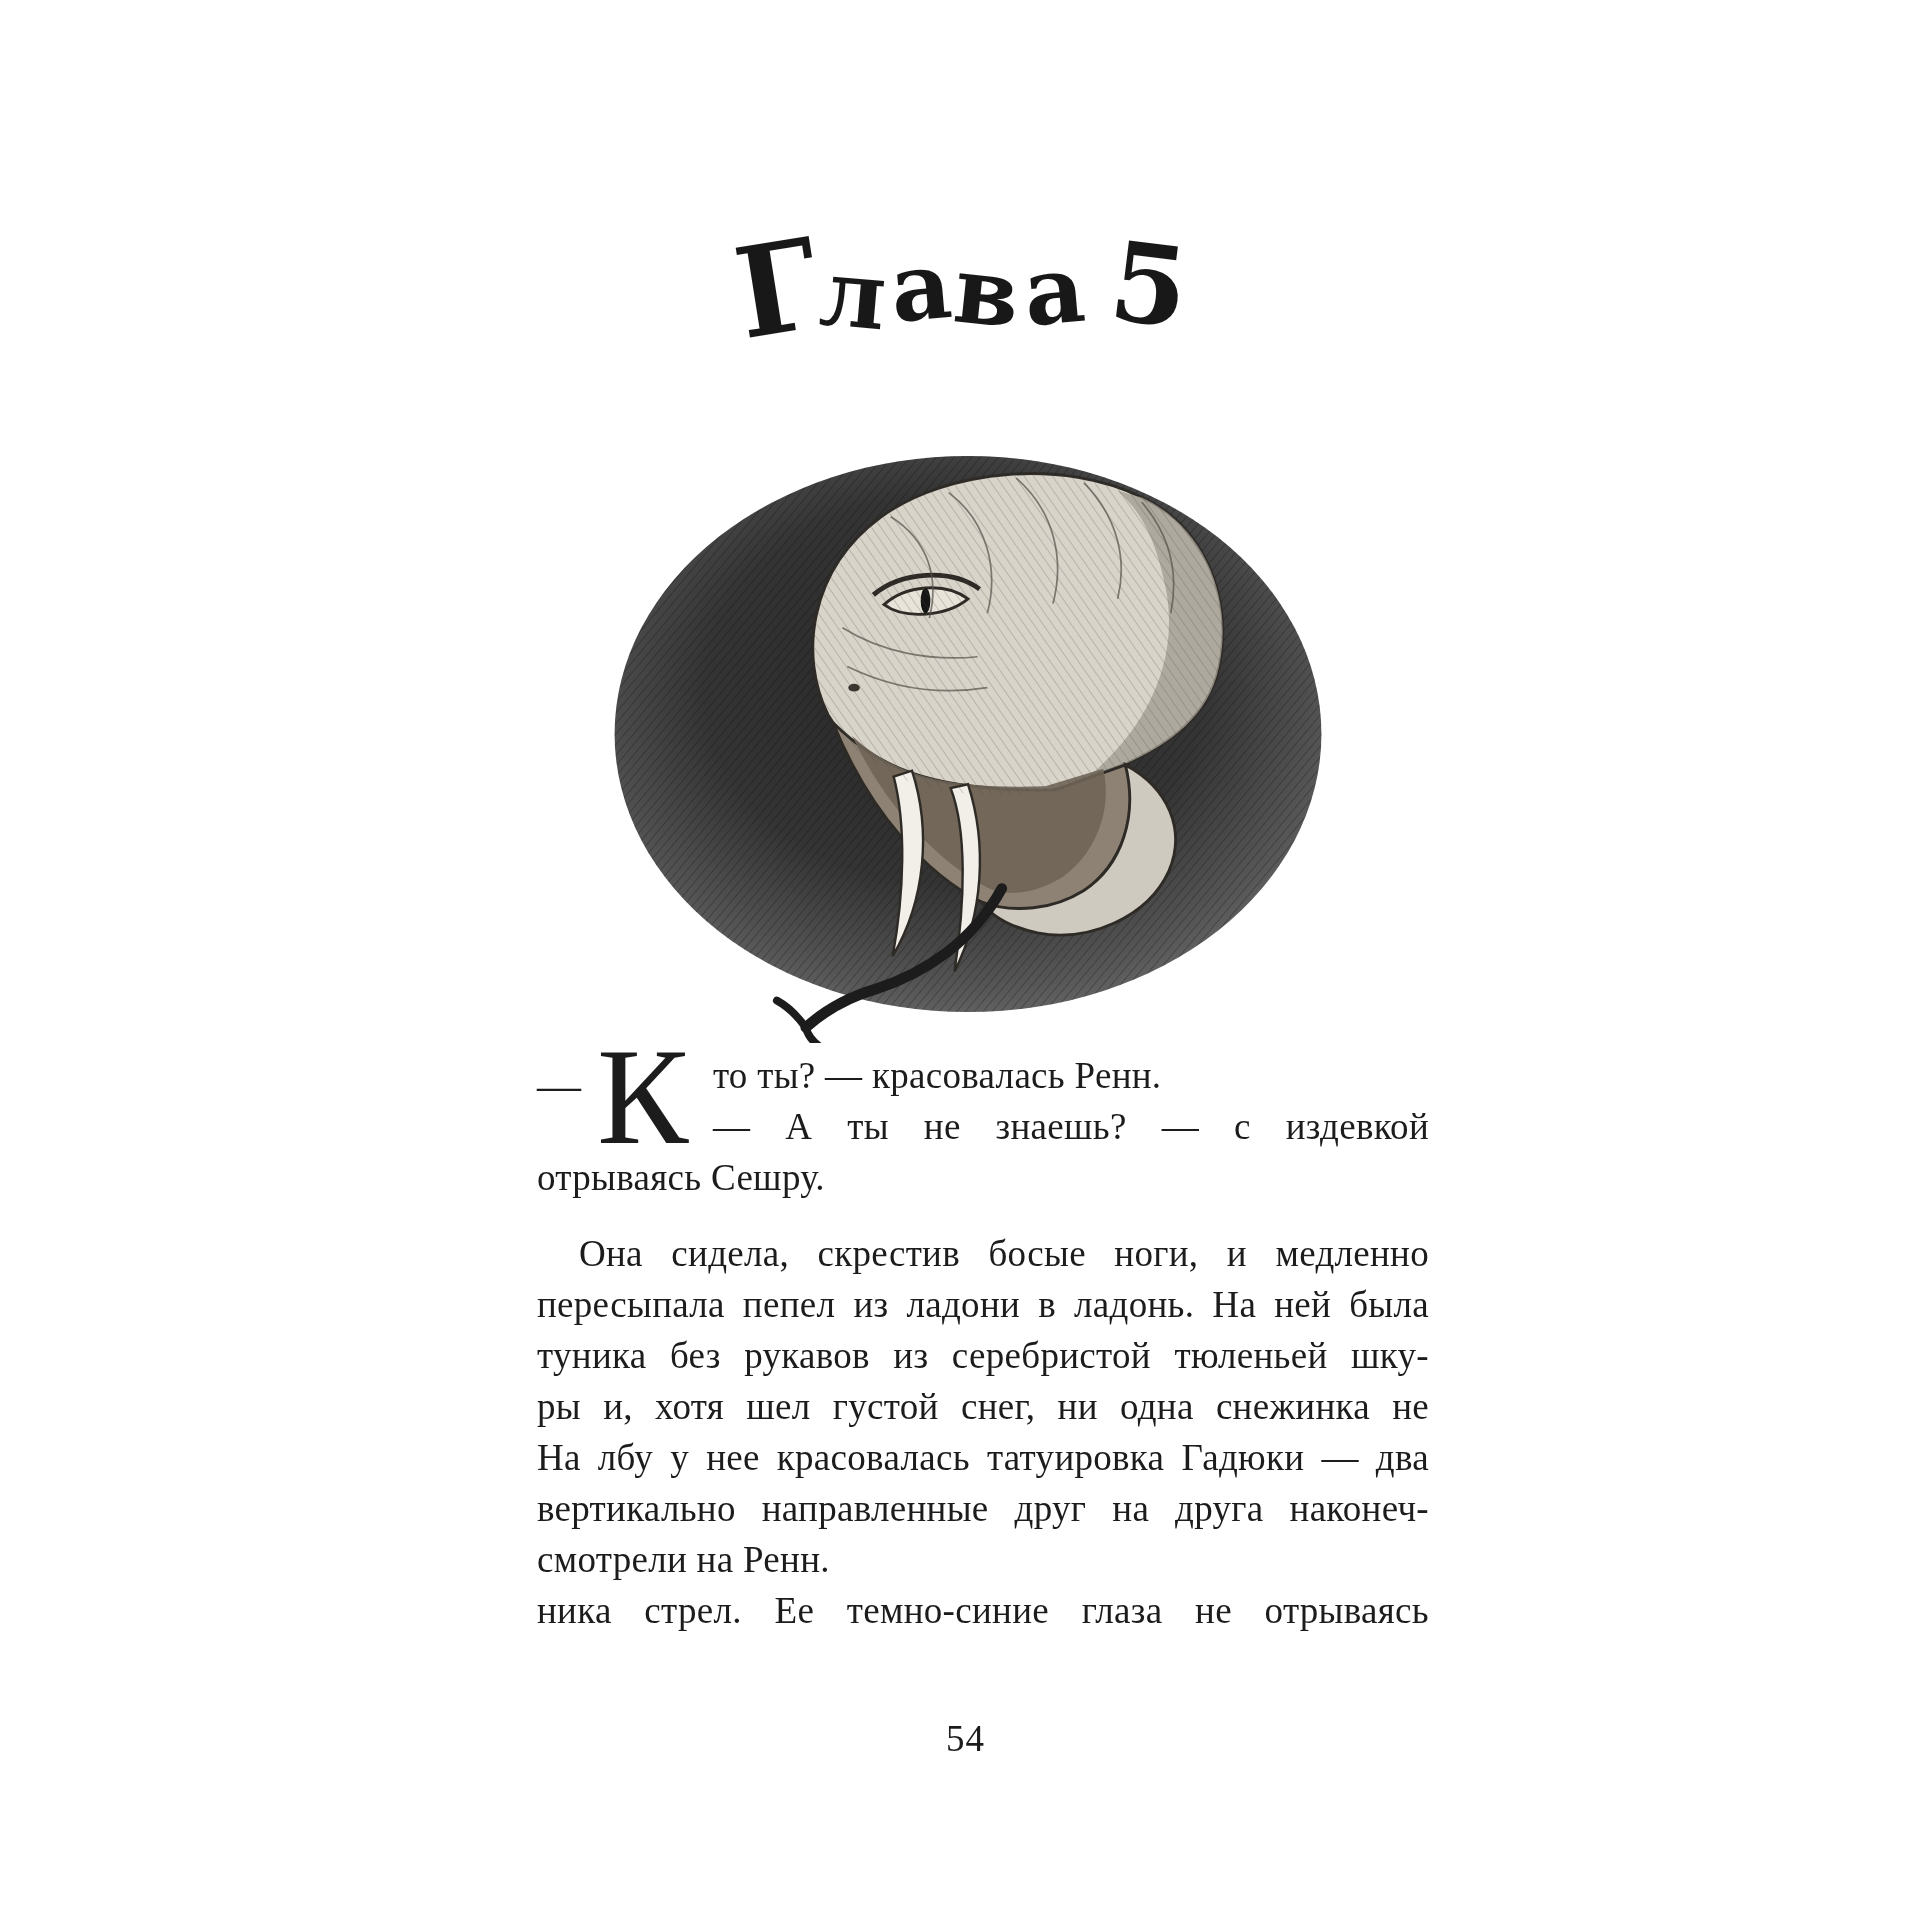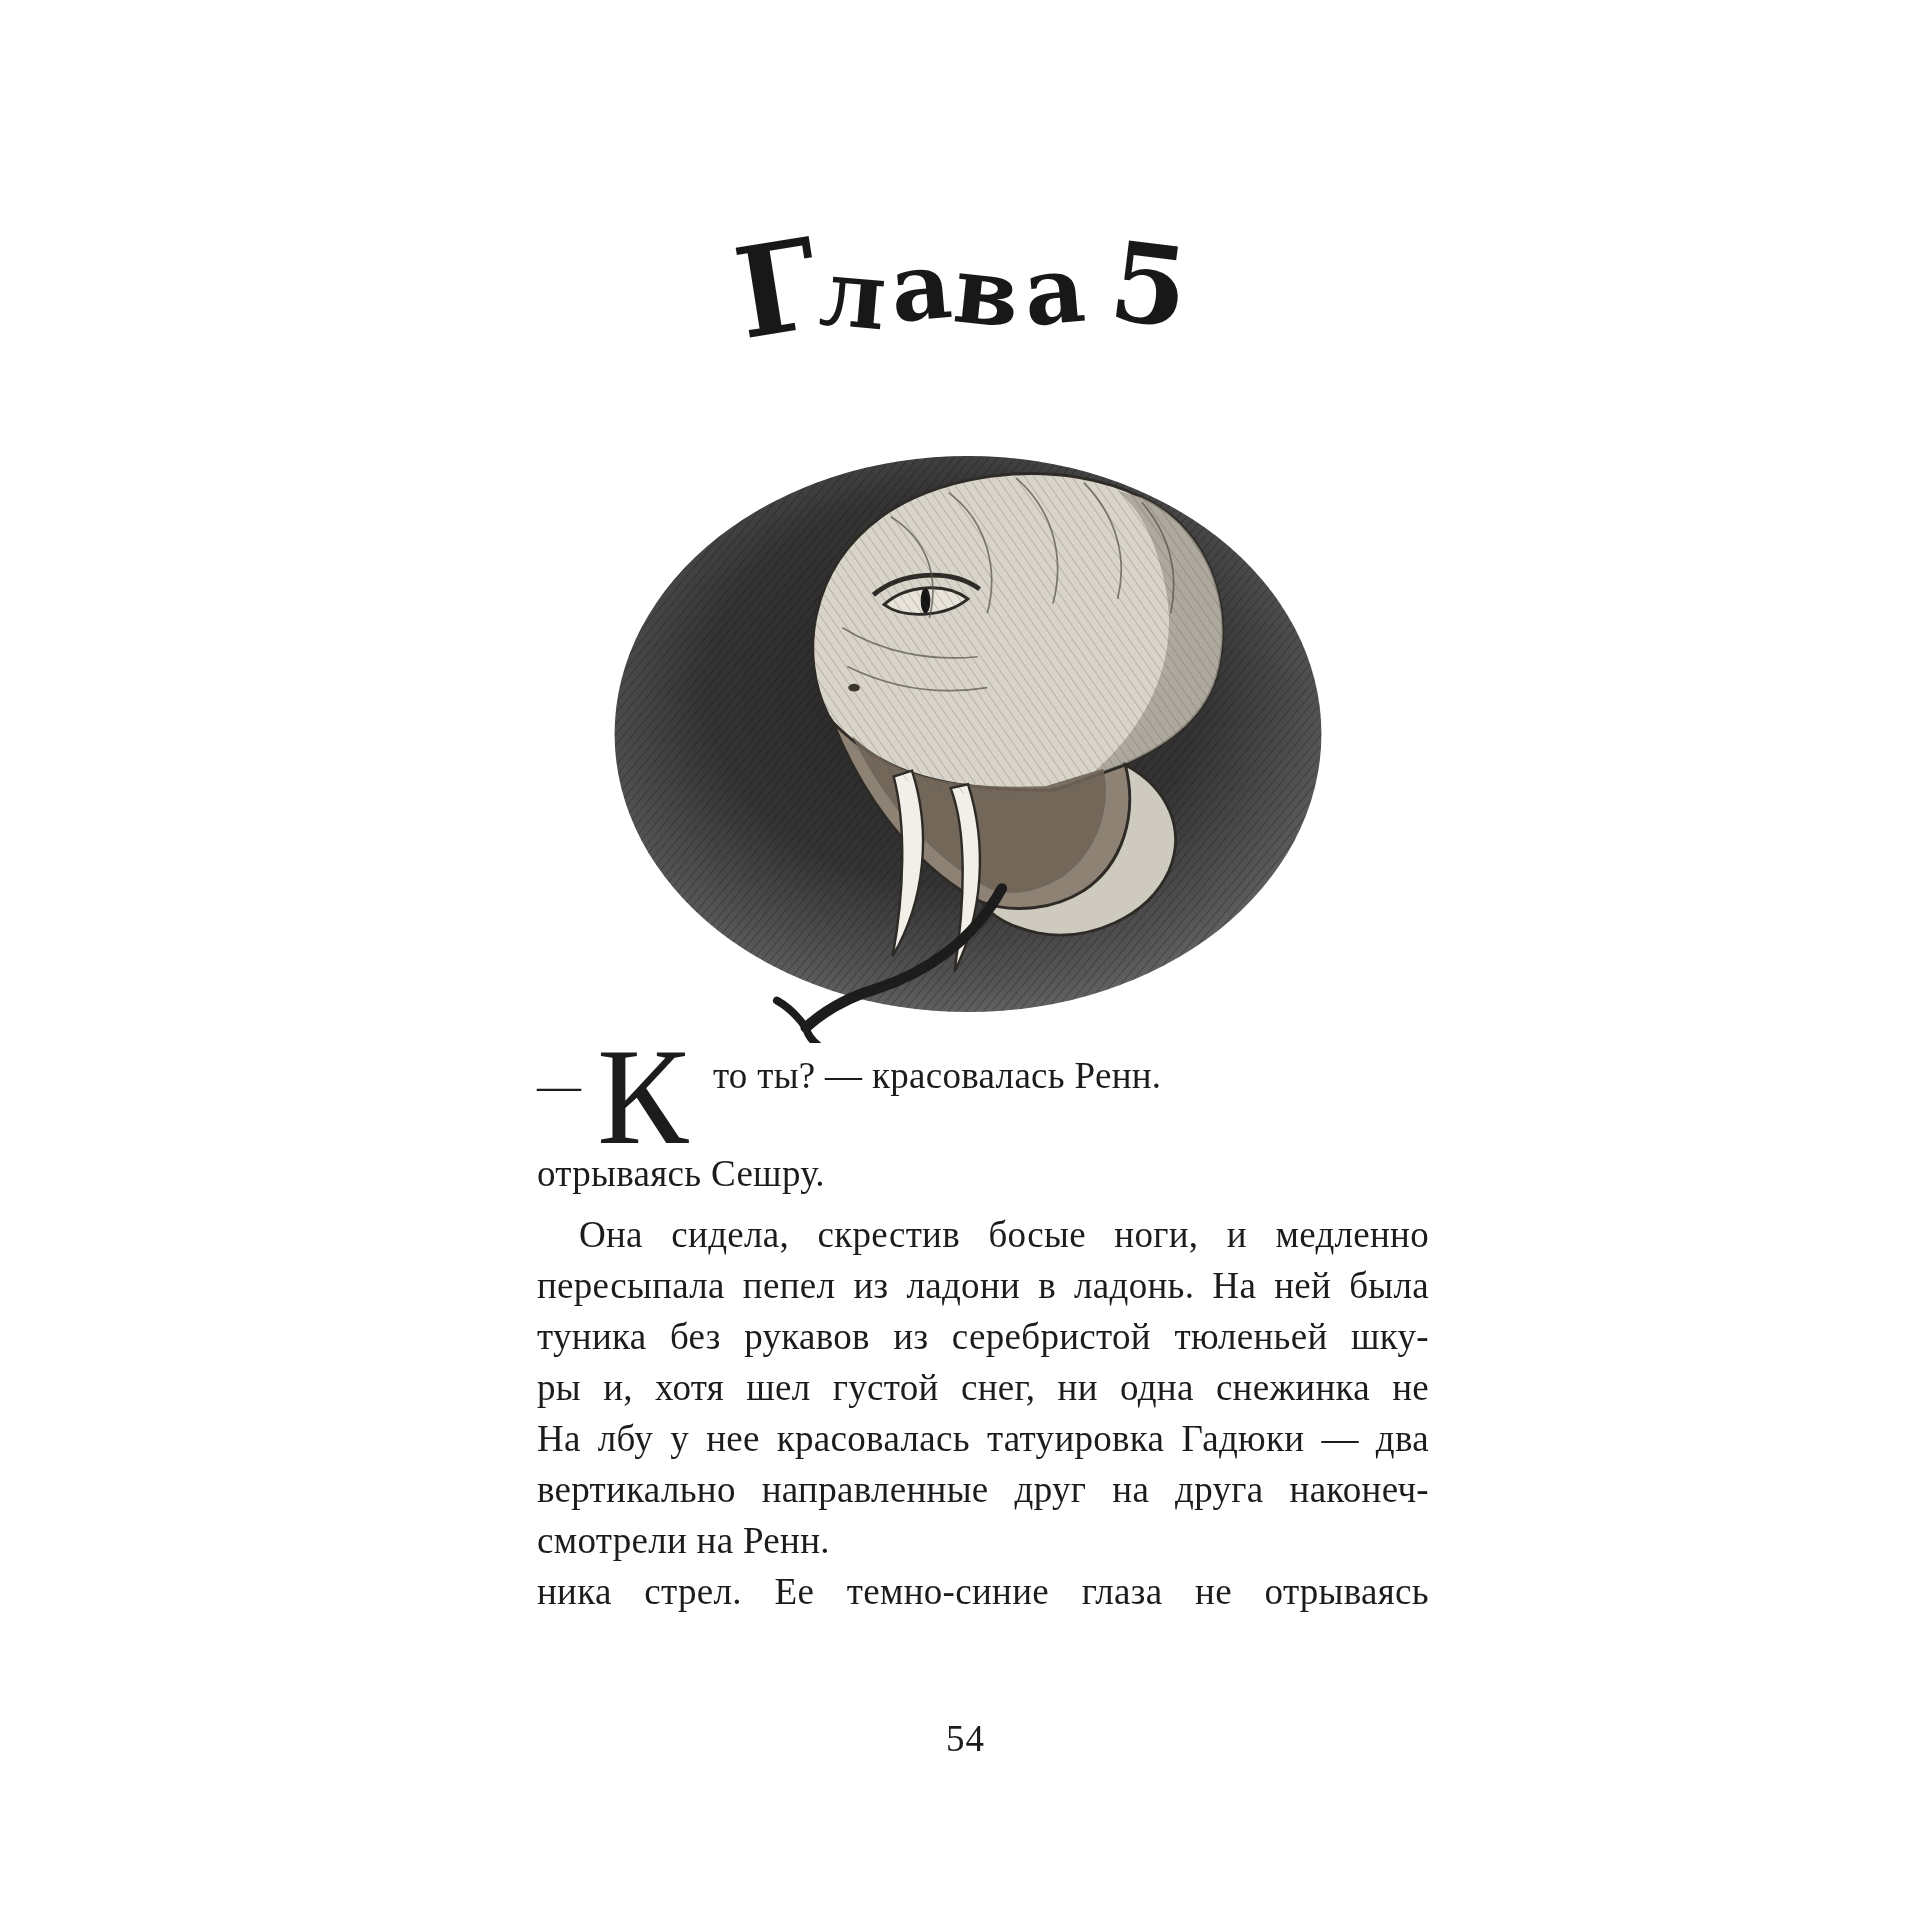--- a/index.html
+++ b/index.html
@@ -50,21 +50,21 @@
     left: 537px;
     top: 1050px;
     width: 892px;
     font-size: 37px;
     line-height: 51px;
     letter-spacing: 0.3px;
   }
   .line { display: block; }
   .jline { text-align: justify; text-align-last: justify; }
   .indent { padding-left: 42px; }
-  .para2 { margin-top: 10px; }
+  .para2 { margin-top: 25px; }
 
   
   .dropcap-wrap {
     float: left;
     width: 172px;
     height: 98px;
     position: relative;
     margin-right: 3.9px;
   }
   .dropcap-dash {
@@ -166,20 +166,21 @@
     </svg>
   </div>
 
   <div class="text-block">
     <div class="para para1">
       <span class="dropcap-wrap">
         <span class="dropcap-dash">—</span>
         <span class="dropcap-letter">К</span>
       </span>
       <span class="line">то ты? — красовалась Ренн.</span>
+      <span class="line jline">— А ты не знаешь? — с издевкой</span>
       <span class="line clearline">отрываясь Сешру.</span>
     </div>
 
     <div class="para para2">
       <span class="line jline indent">Она сидела, скрестив босые ноги, и медленно</span>
       <span class="line jline">пересыпала пепел из ладони в ладонь. На ней была</span>
       <span class="line jline">туника без рукавов из серебристой тюленьей шку-</span>
       <span class="line jline">ры и, хотя шел густой снег, ни одна снежинка не</span>
       <span class="line jline">На лбу у нее красовалась татуировка Гадюки — два</span>
       <span class="line jline">вертикально направленные друг на друга наконеч-</span>

